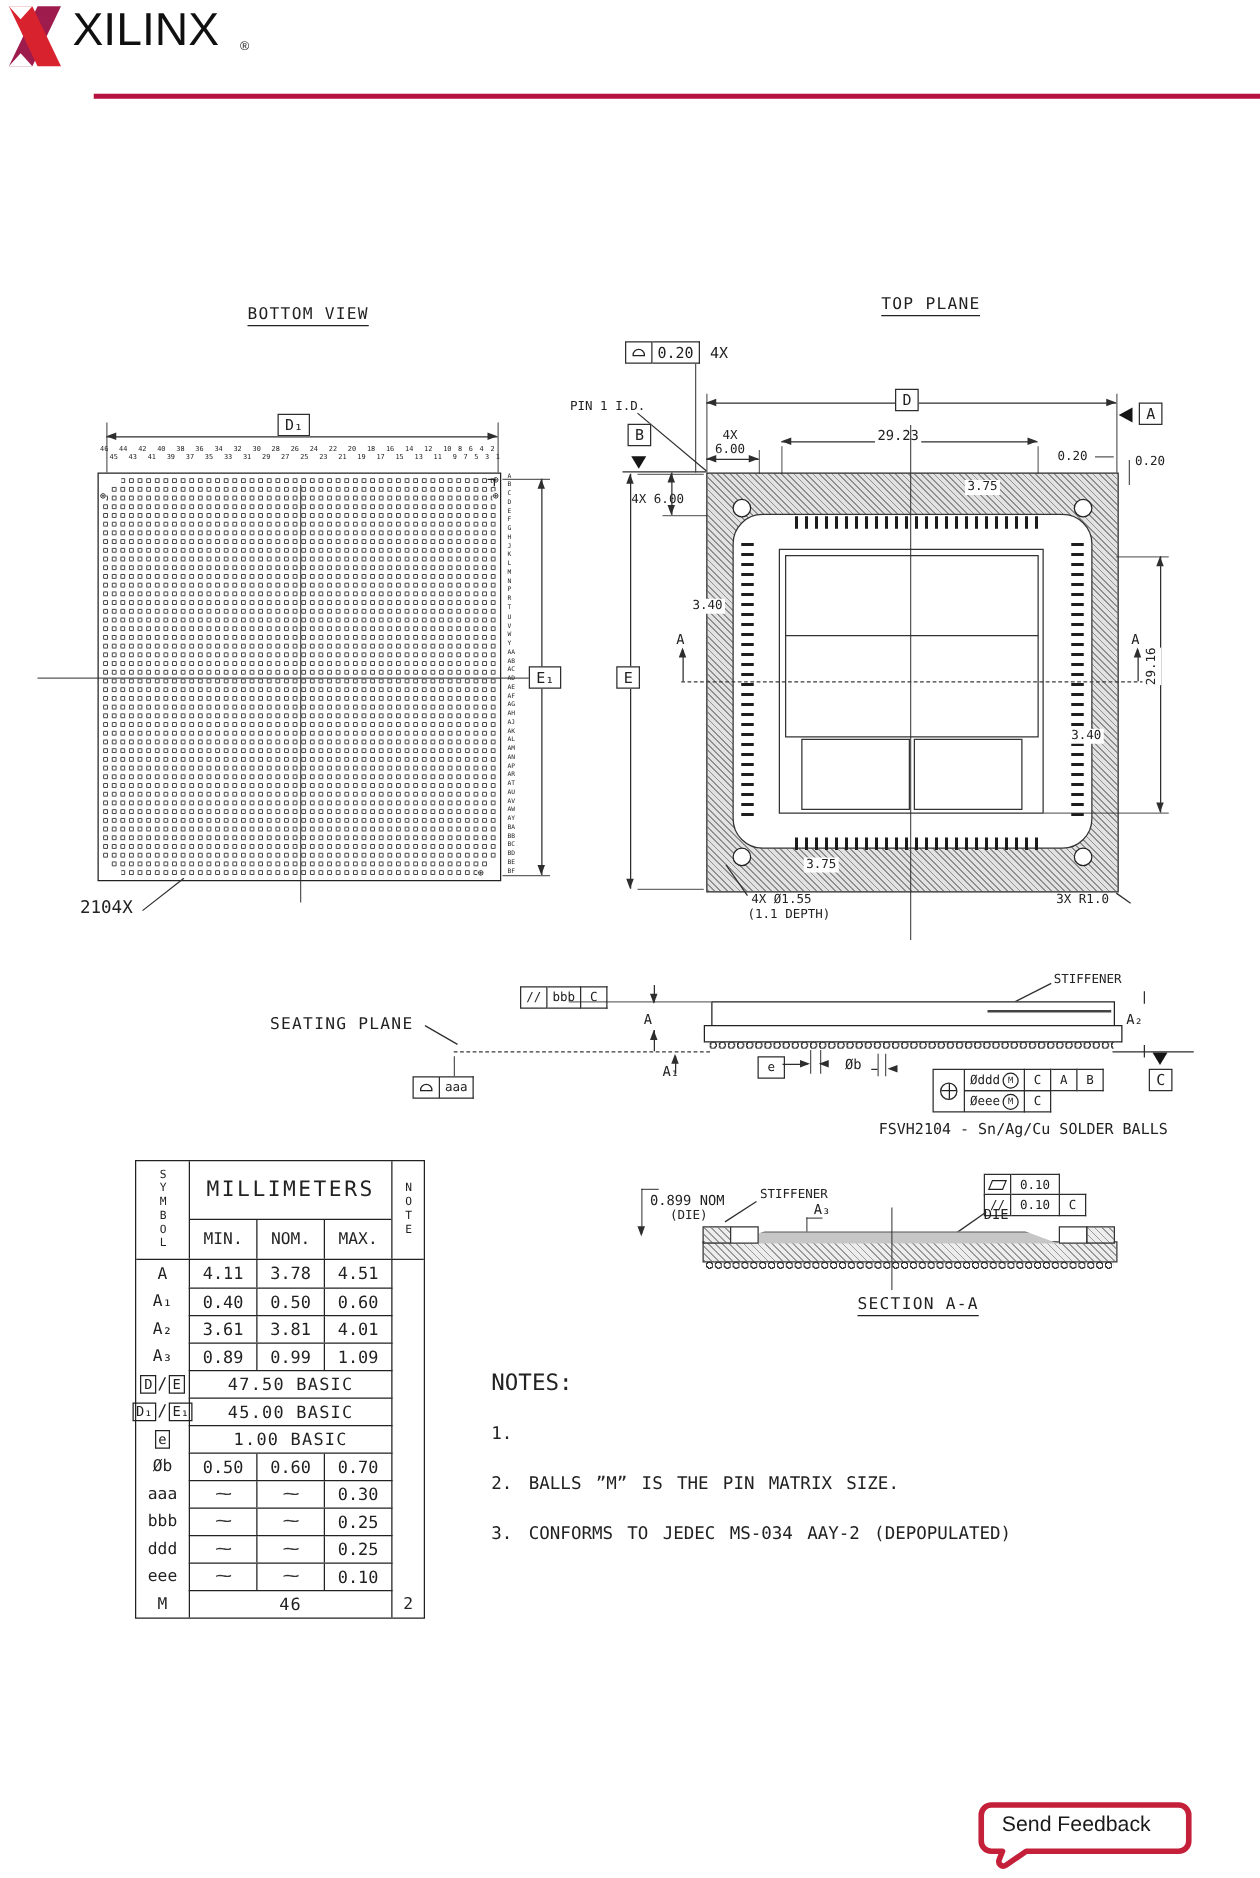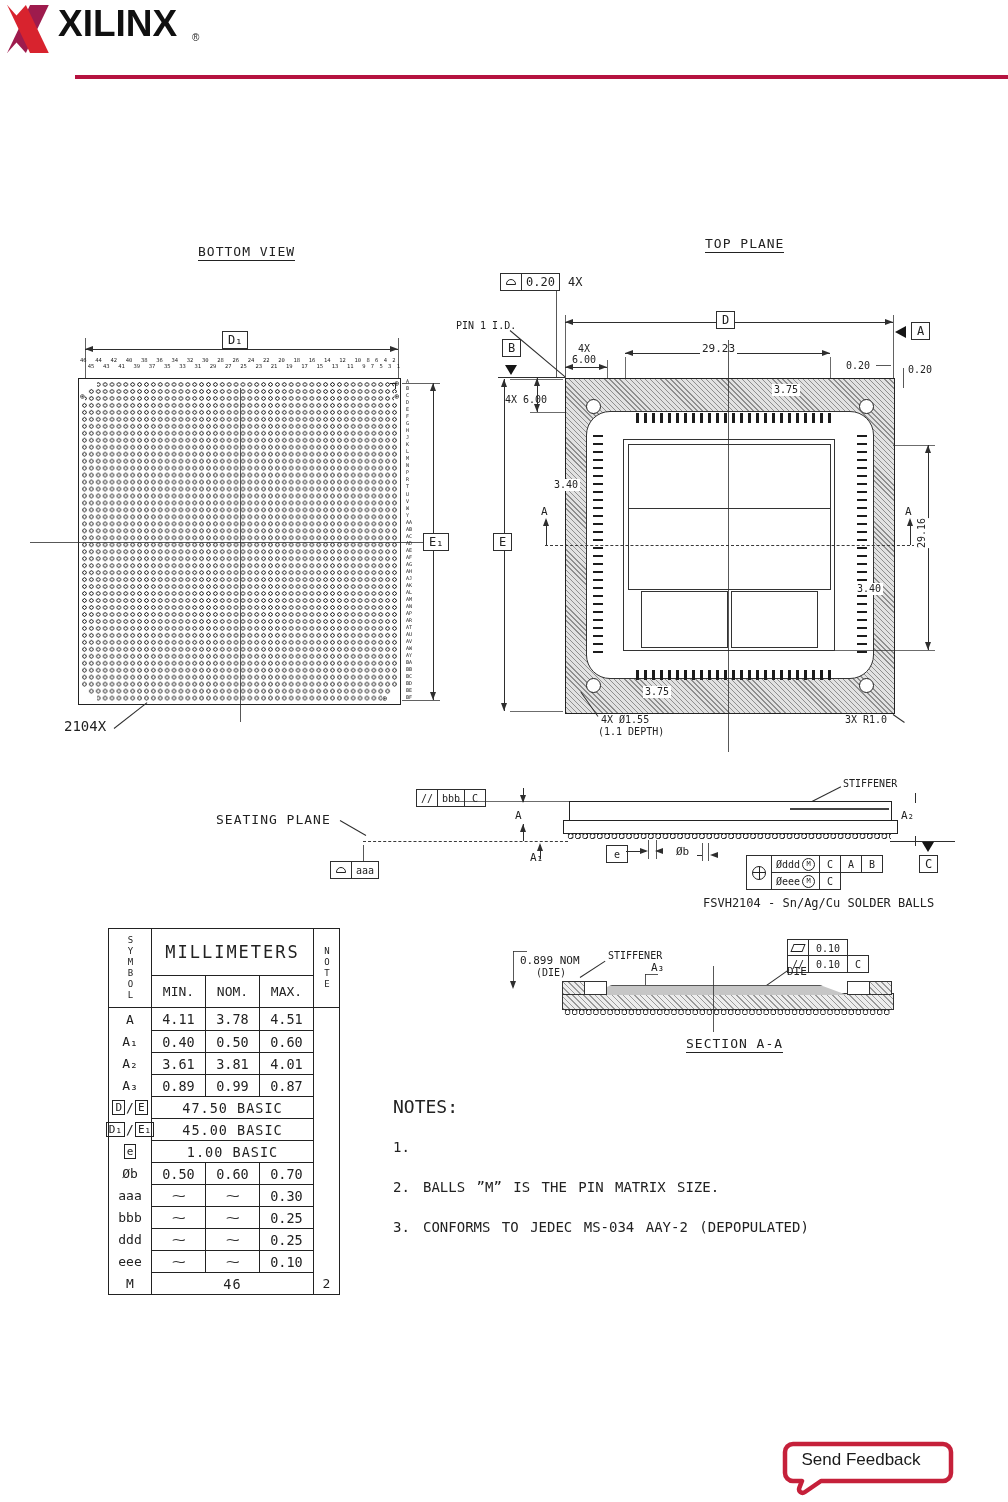--- a/index.html
+++ b/index.html
@@ -85,21 +85,21 @@
   .symbox{display:inline-block;border:1px solid #222;padding:0 2px;font-size:11px;line-height:13px}
   .tilde{display:inline-block;transform:scaleX(1.8);font-size:13px;color:#333}
   
   .notes{position:absolute;font-size:14px;line-height:22px;word-spacing:3px}
   .note-item{display:flex;margin-top:18px}
   .note-num{width:30px;flex:none}
   
   .fb{position:absolute;cursor:pointer}
   .fb-label{position:absolute;left:0;top:10px;width:100%;text-align:center;
             font-family:"Liberation Sans",sans-serif;font-size:17px;color:#1a1a1a}
-  .brand{position:absolute;font-family:"Liberation Sans",sans-serif;font-weight:700;font-size:37px;letter-spacing:0;color:#101010}
+  .brand{position:absolute;font-family:"Liberation Sans",sans-serif;font-weight:400;font-size:37px;letter-spacing:0;color:#101010}
 </style>
 </head>
 <body>
 
 <div class="page">
 
   <svg class="abs" style="left:6px;top:4px" width="46" height="50" viewBox="0 0 44 48">
     <polygon points="23,1 41,1 19,47 1,47" fill="#9E1B4D"></polygon>
     <polygon points="1,47 19,47 10,37" fill="#ffffff"></polygon>
     <polygon points="1,1 19,1 41,47 23,47" fill="#D8232E"></polygon>
@@ -508,21 +508,21 @@
             <div class="tcell bl">3.81</div>
             <div class="tcell bl">4.01</div>
           </div>
           <div class="tnote"></div>
         </div>
         <div class="trow">
           <div class="tsym">A₃</div>
           <div class="tvals">
             <div class="tcell">0.89</div>
             <div class="tcell bl">0.99</div>
-            <div class="tcell bl">0.87</div>
+            <div class="tcell bl">1.09</div>
           </div>
           <div class="tnote"></div>
         </div>
         <div class="trow">
           <div class="tsym"><span class="symbox">D</span>/<span class="symbox">E</span></div>
           <div class="tvals">
             <div class="tspan">47.50 BASIC</div>
           </div>
           <div class="tnote"></div>
         </div>

